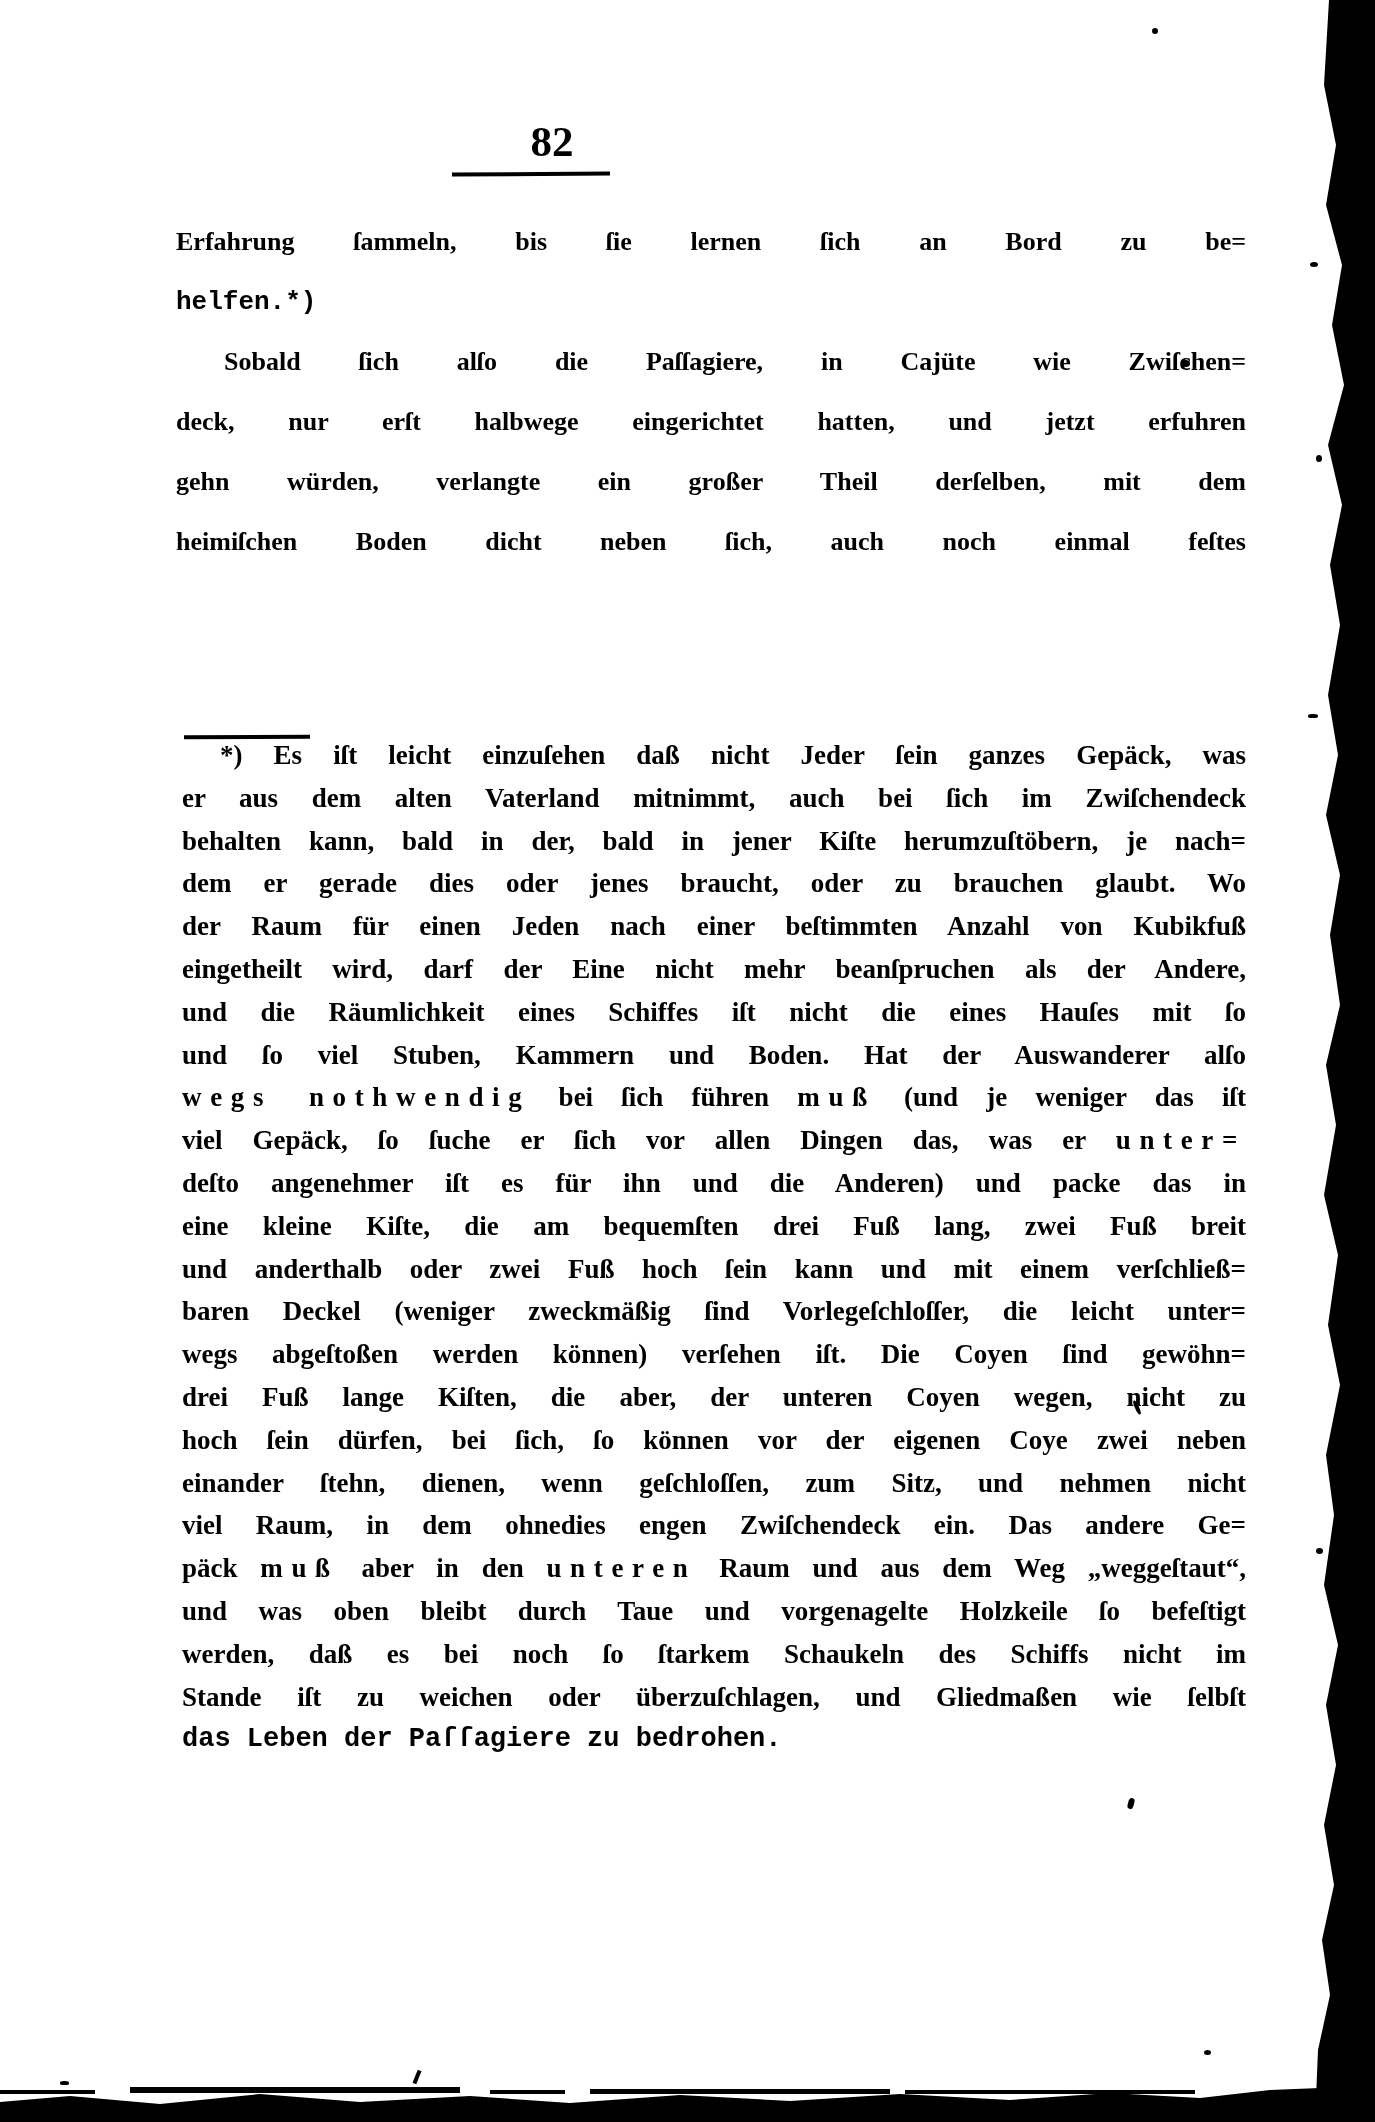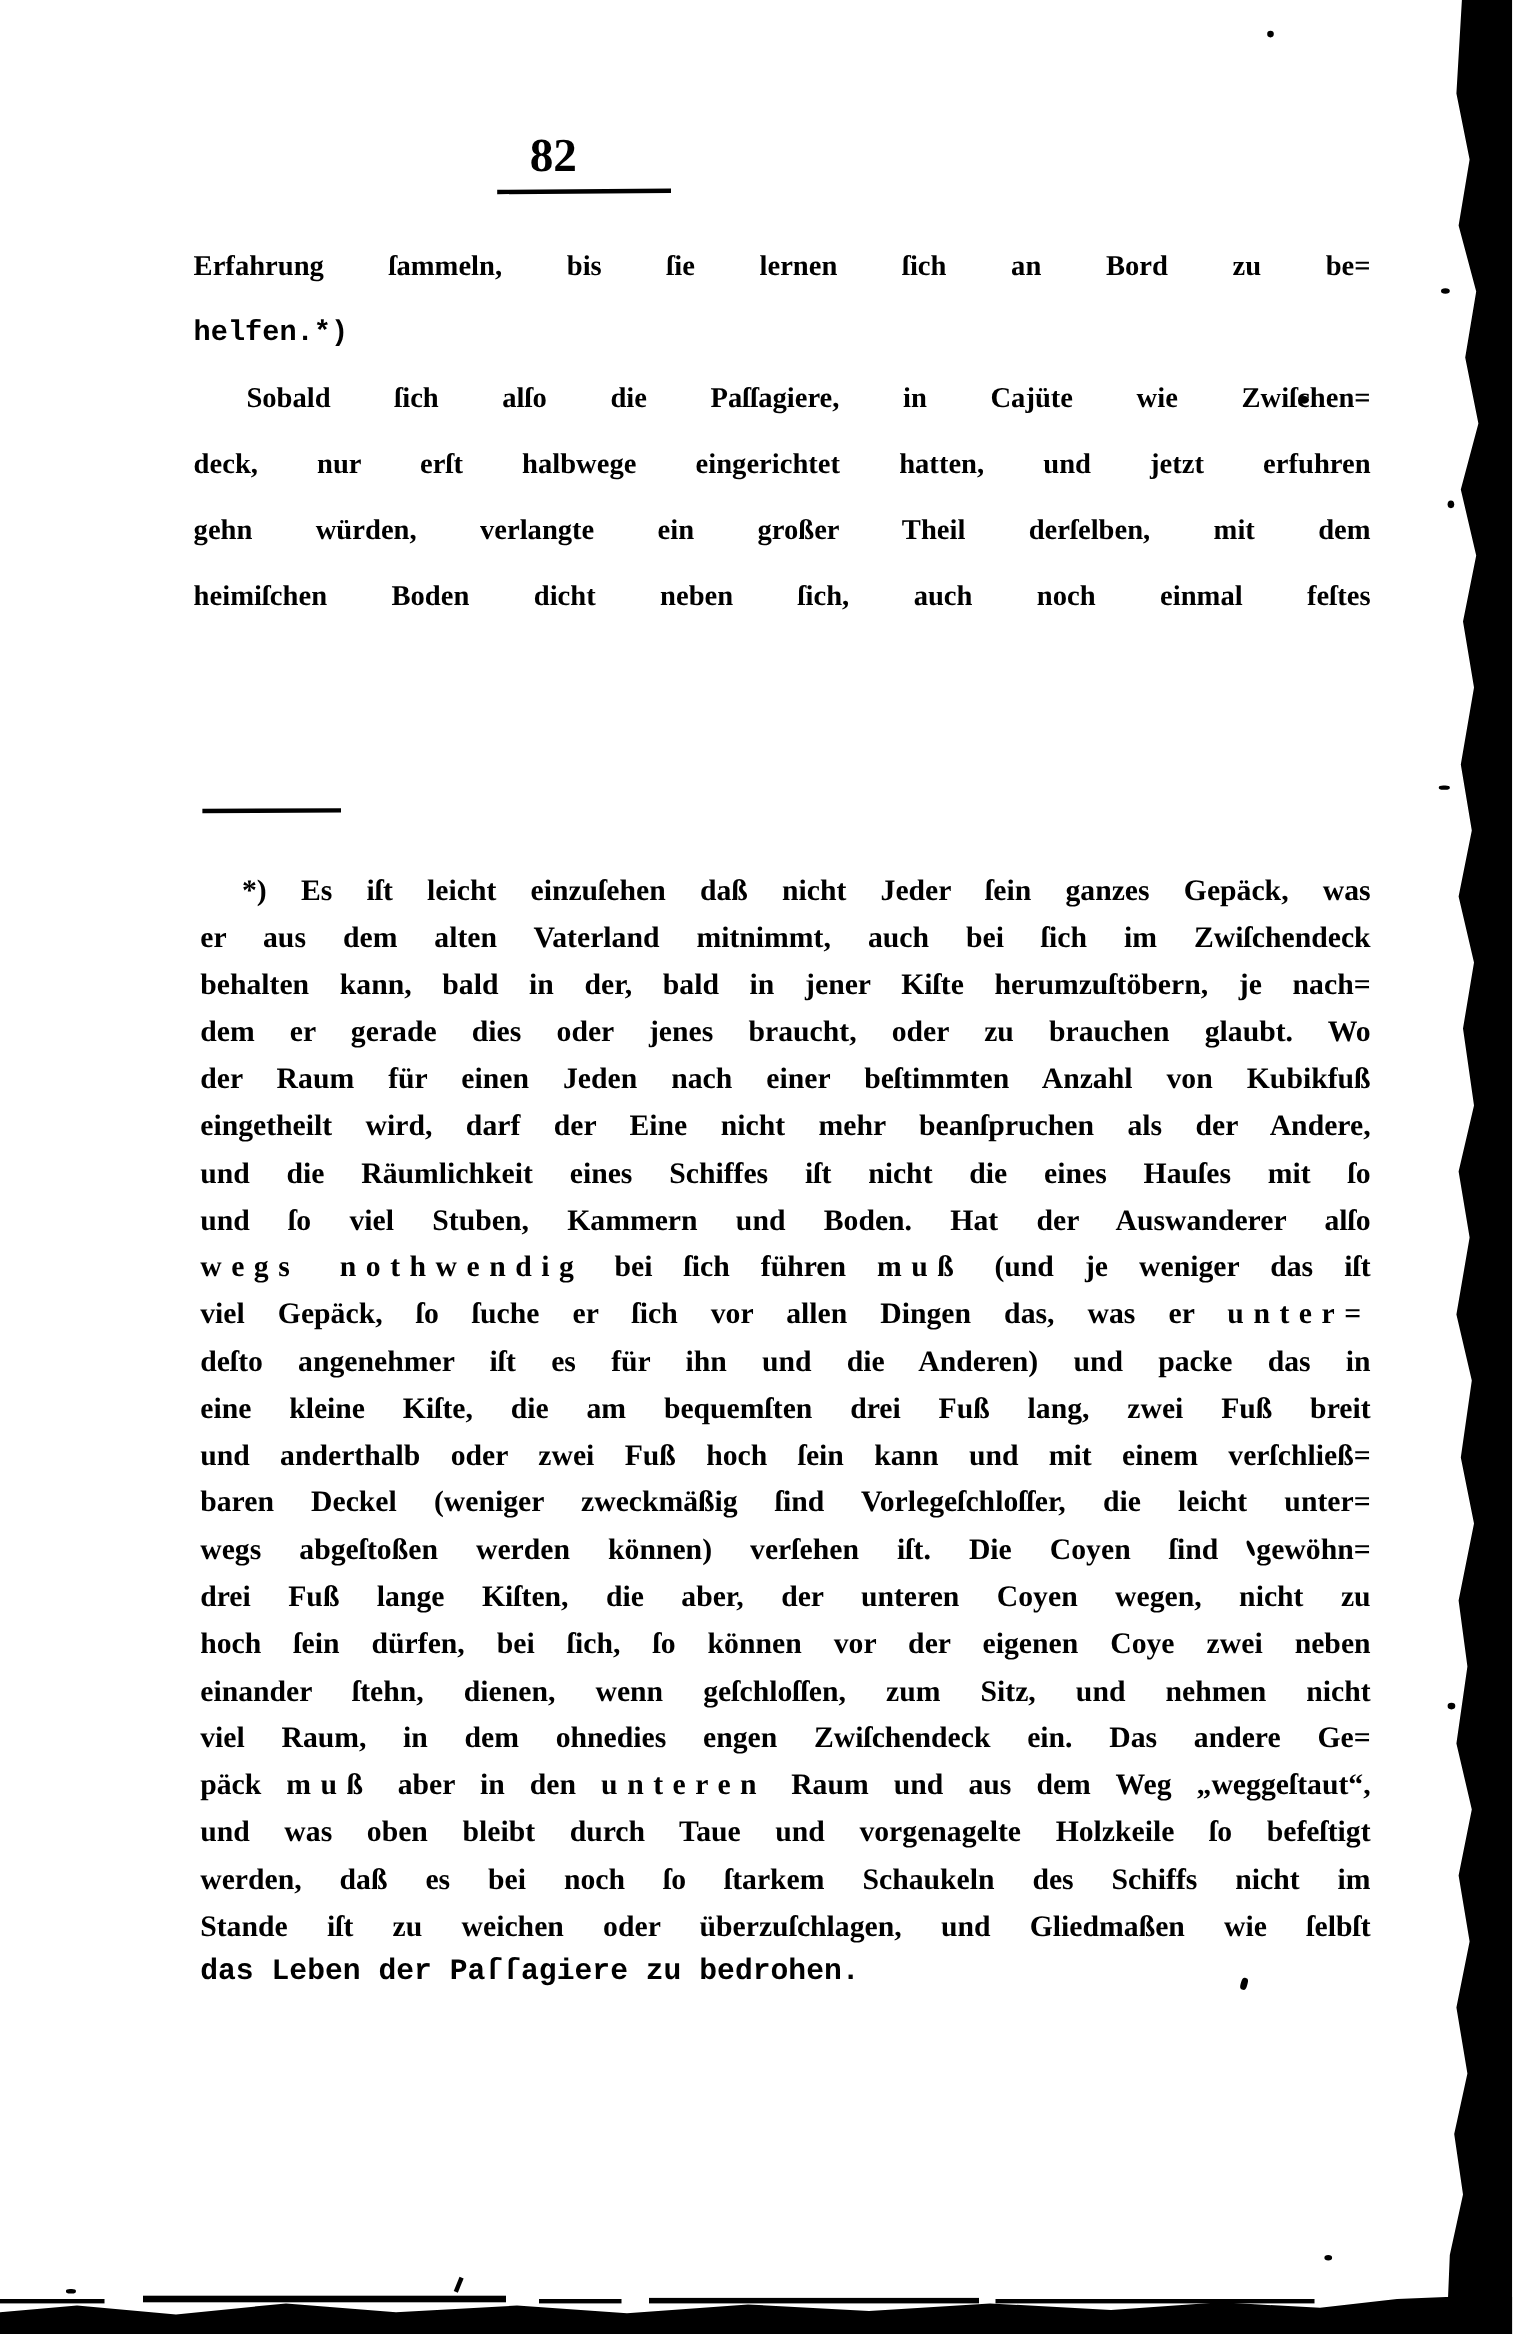--- a/index.html
+++ b/index.html
@@ -2,37 +2,37 @@
 <html><head>
 <meta charset="utf-8">
 <style>
   html,body{margin:0;padding:0;}
   body{
     width:1375px;height:2122px;position:relative;overflow:hidden;
     background:#ffffff;color:#000;
     font-family:"Liberation Serif","DejaVu Serif",serif;
   }
   .page-number{
-    position:absolute;top:120px;left:424px;width:158px;
+    position:absolute;top:120px;left:473px;width:158px;
     text-align:center;font-size:43px;font-weight:bold;line-height:1;
   }
   .page-rule{
     position:absolute;top:172px;left:452px;width:158px;height:0;
     border-top:4px solid #000;transform:rotate(-0.4deg);
   }
   .main-text{
     position:absolute;left:176px;top:212px;width:1070px;
     font-size:26px;font-weight:bold;line-height:60px;
   }
   .footnote-rule{
     position:absolute;left:184px;top:735px;width:126px;height:0;
     border-top:4px solid #000;transform:rotate(-0.3deg);
   }
   .footnote{
-    position:absolute;left:182px;top:788px;width:1064px;
+    position:absolute;left:182px;top:734px;width:1064px;
     font-size:27px;font-weight:bold;line-height:42.8px;
   }
   .line{text-align:justify;text-align-last:justify;}
   .line.nojust{text-align-last:left;font-family:Liberation Mono, monospace;}
   .main-text .line.indent{padding-left:48px;}
   .footnote .line.indent{padding-left:38px;}
   .sperr{letter-spacing:0.32em;}
   
   .edge-right{
     position:absolute;top:0;right:0;width:60px;height:2122px;background:#000;

